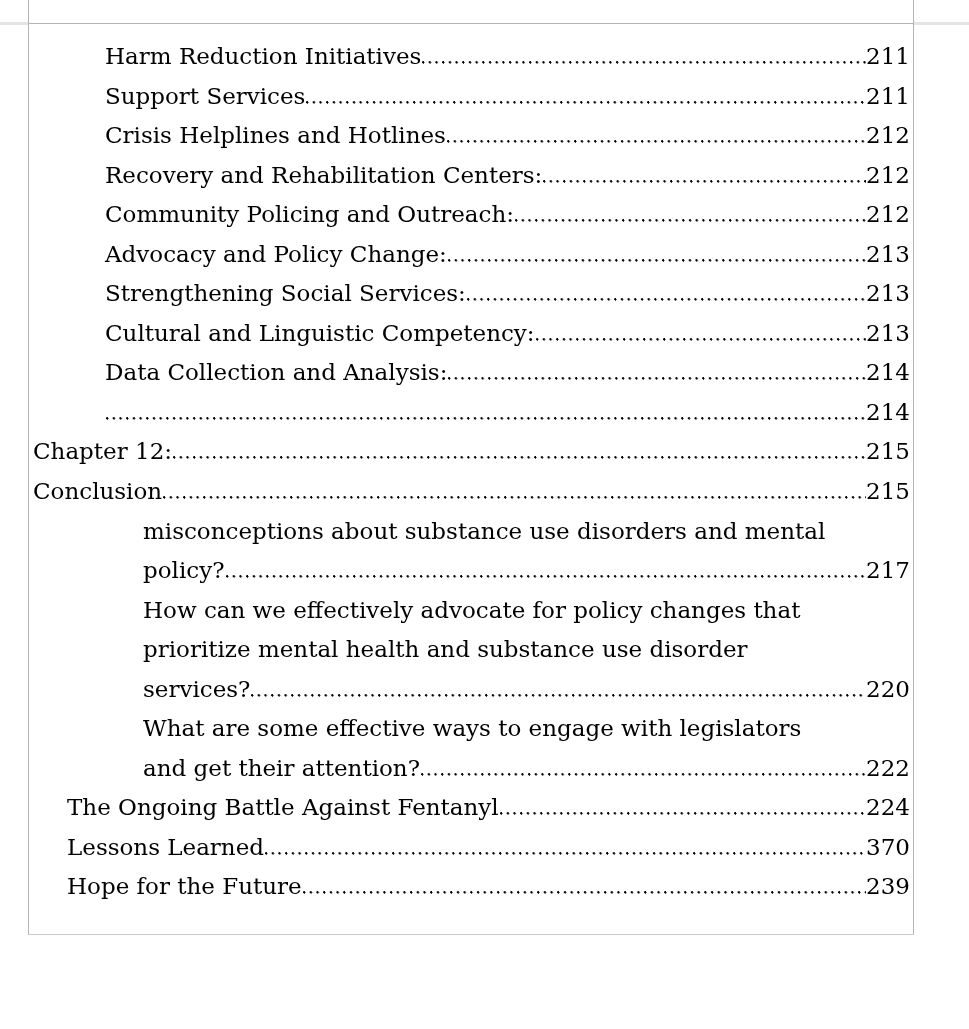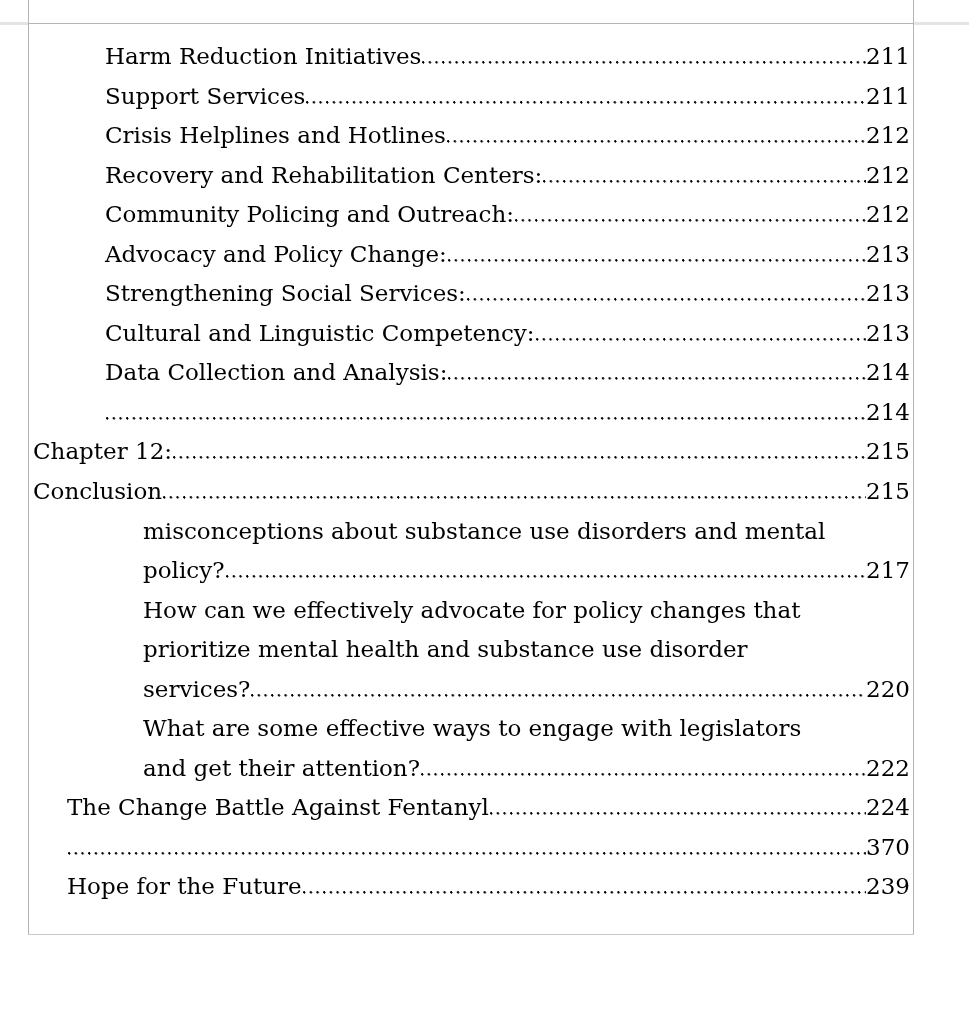--- a/index.html
+++ b/index.html
@@ -209,27 +209,28 @@
         <span class="txt">What are some effective ways to engage with legislators</span>
       </div>
       <div class="line">
         <span class="txt">and get their attention?</span>
         <span class="leader"></span>
         <span class="page">222</span>
       </div>
     </div>
     <div class="entry lvl2">
       <div class="line">
-        <span class="txt">The Change Battle Against Fentanyl</span>
+        <span class="txt">The Ongoing Battle Against Fentanyl</span>
         <span class="leader"></span>
         <span class="page">224</span>
       </div>
     </div>
     <div class="entry lvl2">
       <div class="line">
+        <span class="txt">Lessons Learned</span>
         <span class="leader"></span>
         <span class="page">370</span>
       </div>
     </div>
     <div class="entry lvl2">
       <div class="line">
         <span class="txt">Hope for the Future</span>
         <span class="leader"></span>
         <span class="page">239</span>
       </div>

